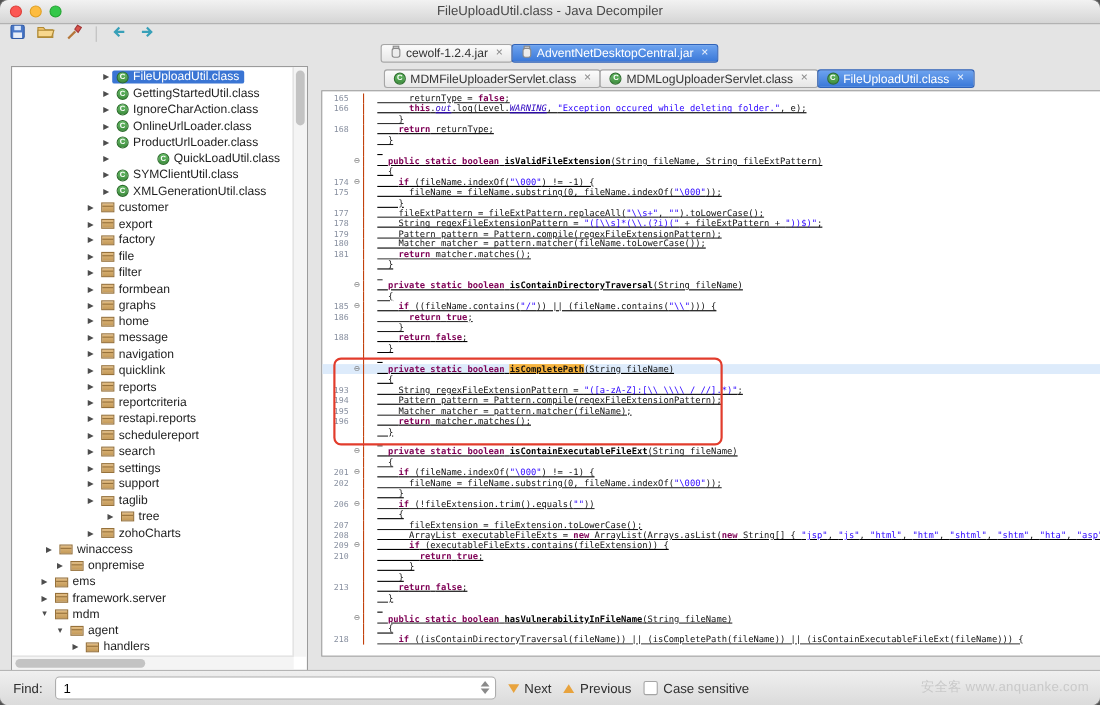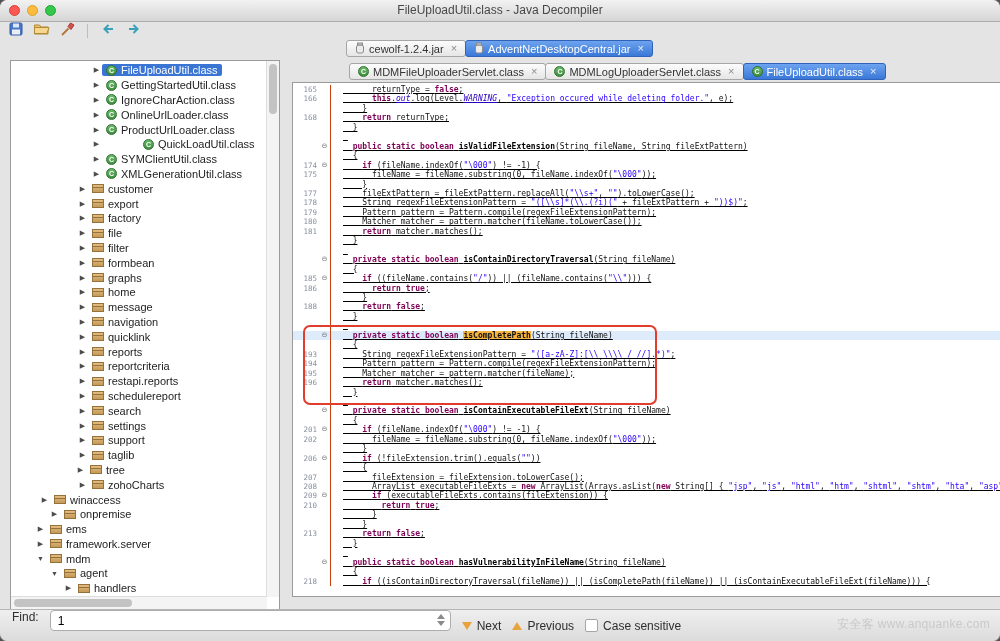--- a/index.html
+++ b/index.html
@@ -63,21 +63,21 @@
   .s-m{color:#000;font-weight:bold;}
   .s-f{color:#2a00c0;font-style:italic;text-decoration:underline;}
   .s-h{background:#f7b43e;color:#111;font-weight:bold;}
   .redbox{position:absolute;left:10px;top:242px;width:350px;height:76px;border:2px solid #e23c2c;border-radius:7px;pointer-events:none;}
   .code-vsb{right:0;top:0;bottom:0;width:12px;border-left:1px solid #e0e0e0;background:#f6f6f6;}
   .code-vsb .thumb{left:2px;right:2px;top:3px;height:110px;}
   .occ{position:absolute;right:2px;top:397px;width:8px;height:4px;background:#e8960f;}
 
   
   .findbar{position:absolute;left:0;right:0;bottom:0;height:31px;background:linear-gradient(#efefef,#dbdbdb);
-    border-top:1px solid #b5b5b5;display:flex;padding-left:12px;gap:11px;font-size:12px;color:#2e2e2e;}
+    border-top:1px solid #b5b5b5;display:flex;align-items:center;padding-left:12px;gap:11px;font-size:12px;color:#2e2e2e;}
   .find-input-wrap{position:relative;}
   .find-input{width:372px;height:19px;border:1px solid #adadad;border-radius:4px;font-size:12px;
     padding:0 20px 0 7px;font-family:"Liberation Sans",sans-serif;box-sizing:content-box;}
   .stepper{position:absolute;right:6px;top:4px;display:flex;flex-direction:column;gap:2px;}
   .stp{width:0;height:0;border-left:4px solid transparent;border-right:4px solid transparent;}
   .stp.up{border-bottom:5px solid #8a8a8a;}
   .stp.down{border-top:5px solid #8a8a8a;}
   .navbtn{display:flex;align-items:center;gap:5px;}
   .tri{width:0;height:0;border-left:5px solid transparent;border-right:5px solid transparent;}
   .tri.down{border-top:8px solid #e8a33d;}
@@ -335,21 +335,21 @@
             <span class="tlb">support</span>
           </span>
         </div>
         <div class="trow" style="padding-left: 66px;">
           <span class="arr">▶</span>
           <span class="iw">
             <span class="pk"></span>
             <span class="tlb">taglib</span>
           </span>
         </div>
-        <div class="trow" style="padding-left: 64px;">
+        <div class="trow" style="padding-left: 84px;">
           <span class="arr">▶</span>
           <span class="iw">
             <span class="pk"></span>
             <span class="tlb">tree</span>
           </span>
         </div>
         <div class="trow" style="padding-left: 66px;">
           <span class="arr">▶</span>
           <span class="iw">
             <span class="pk"></span>

